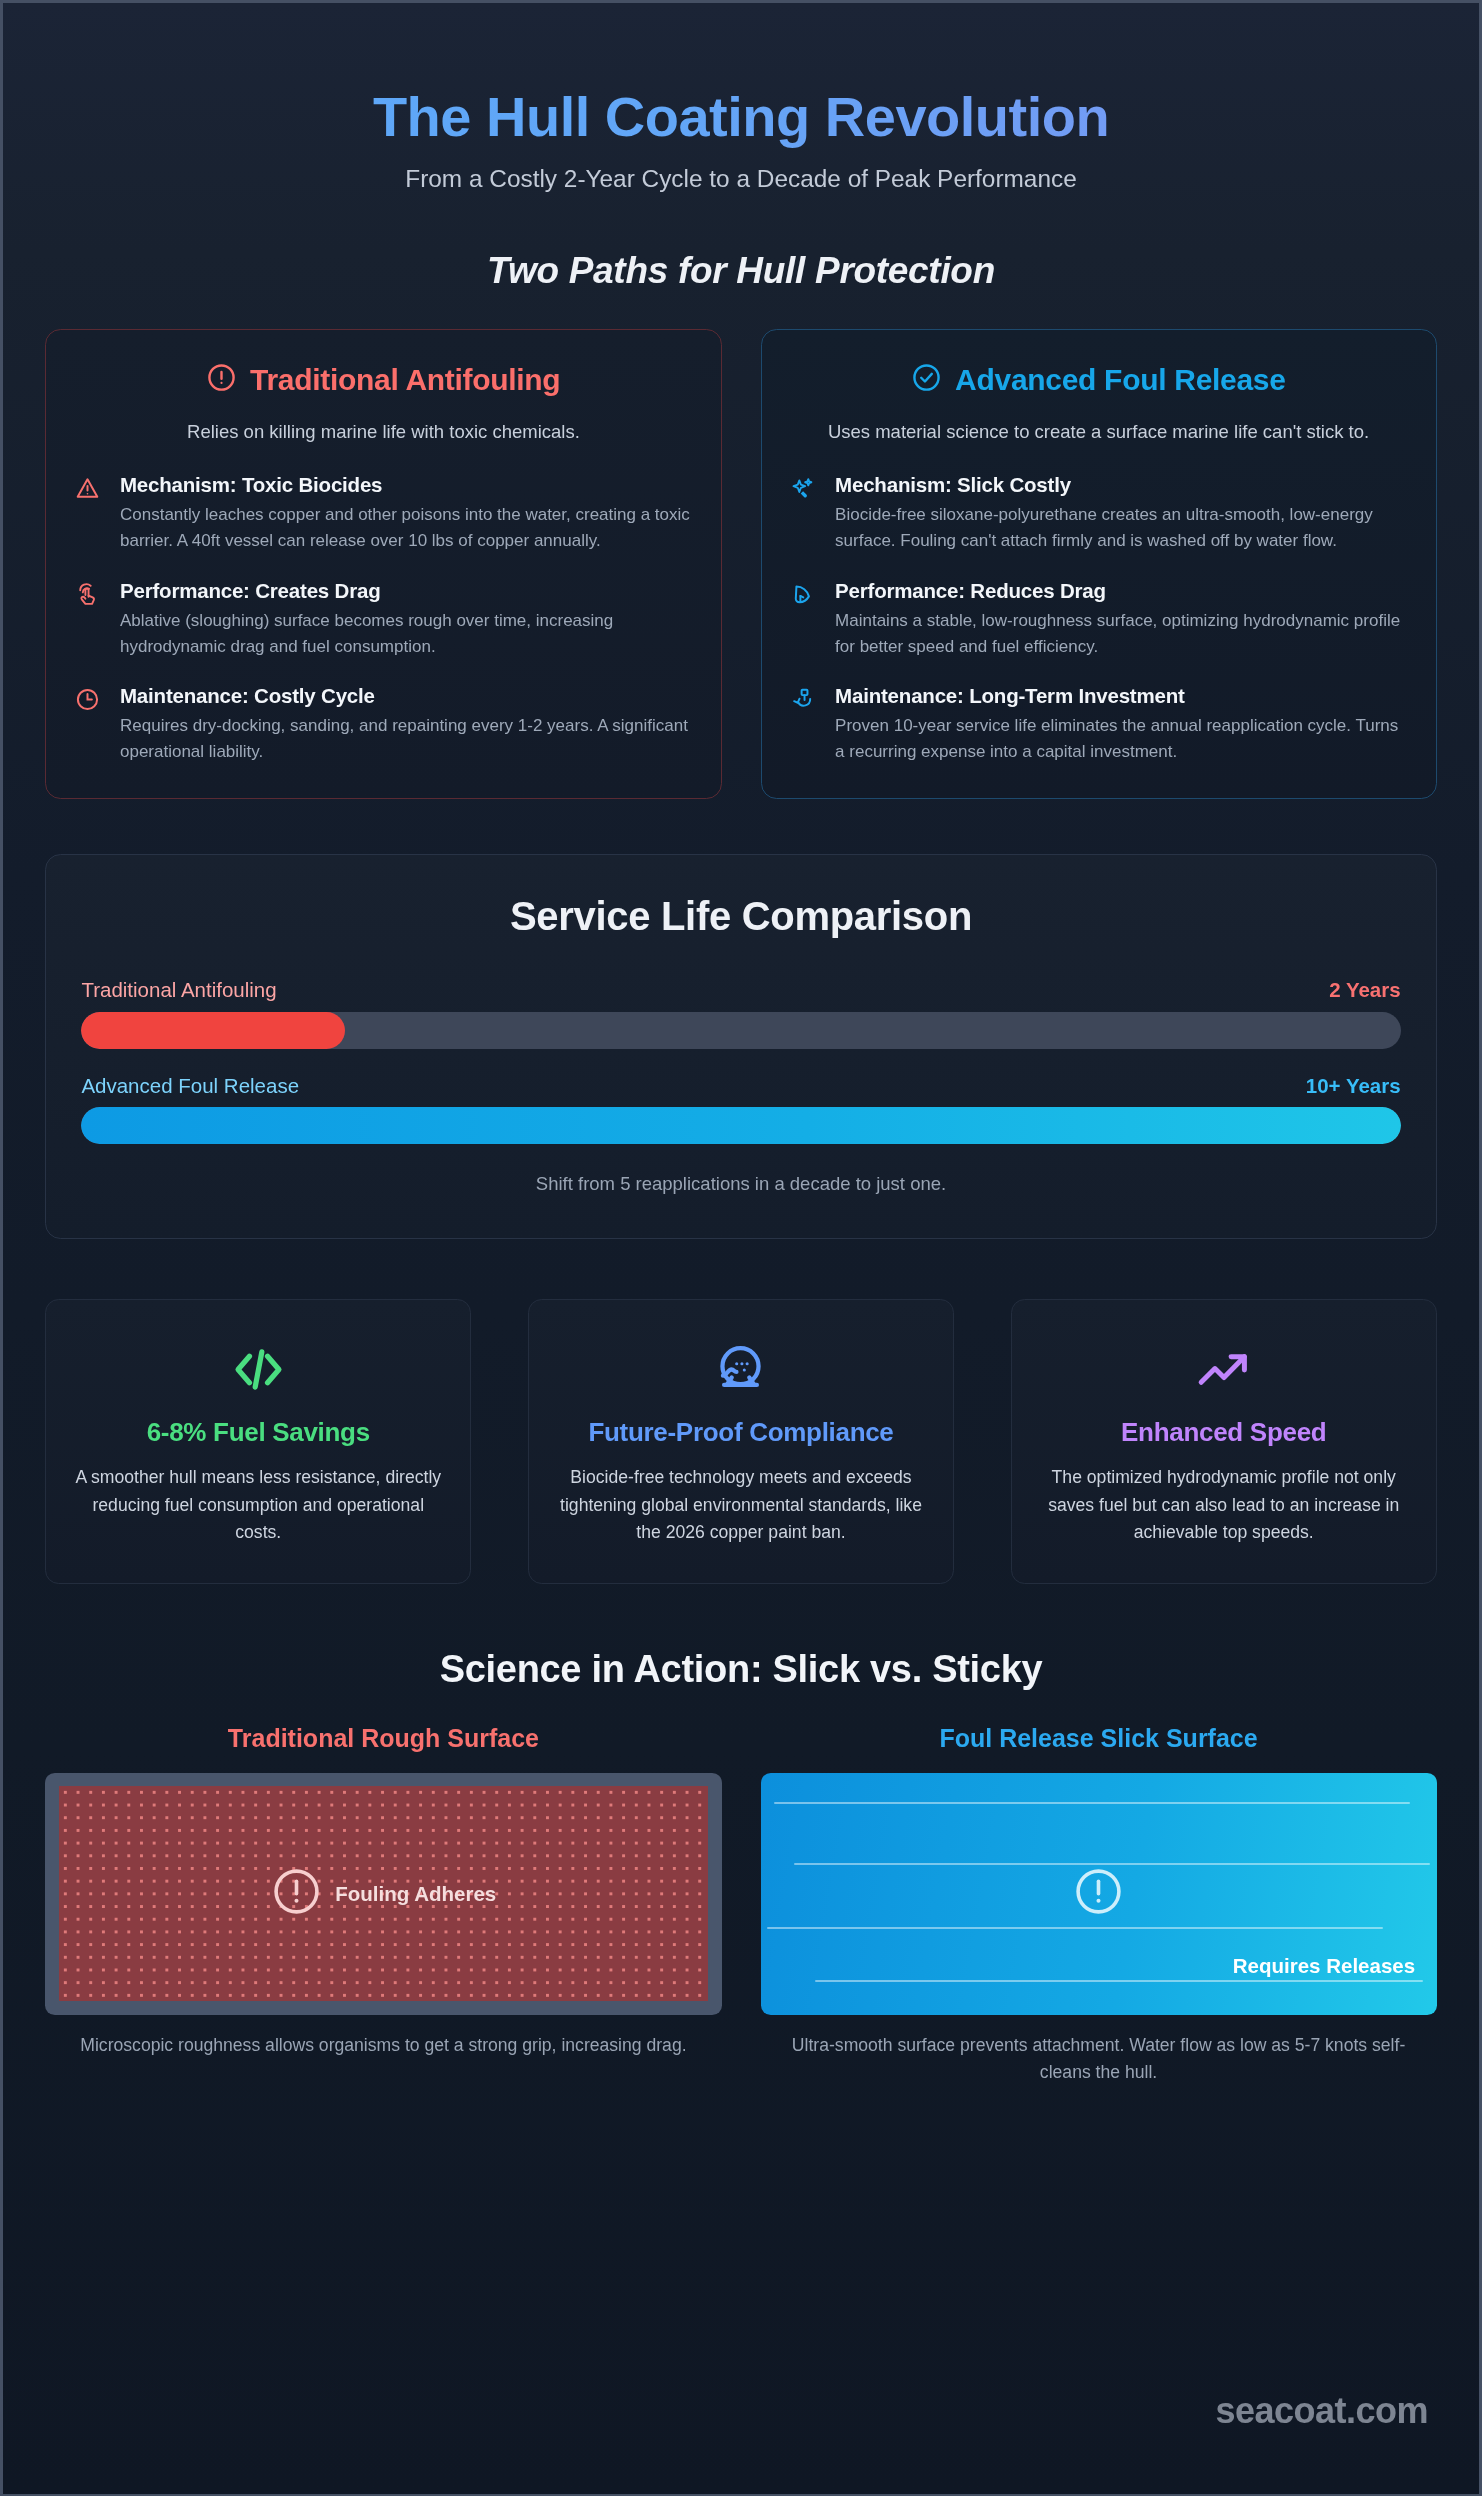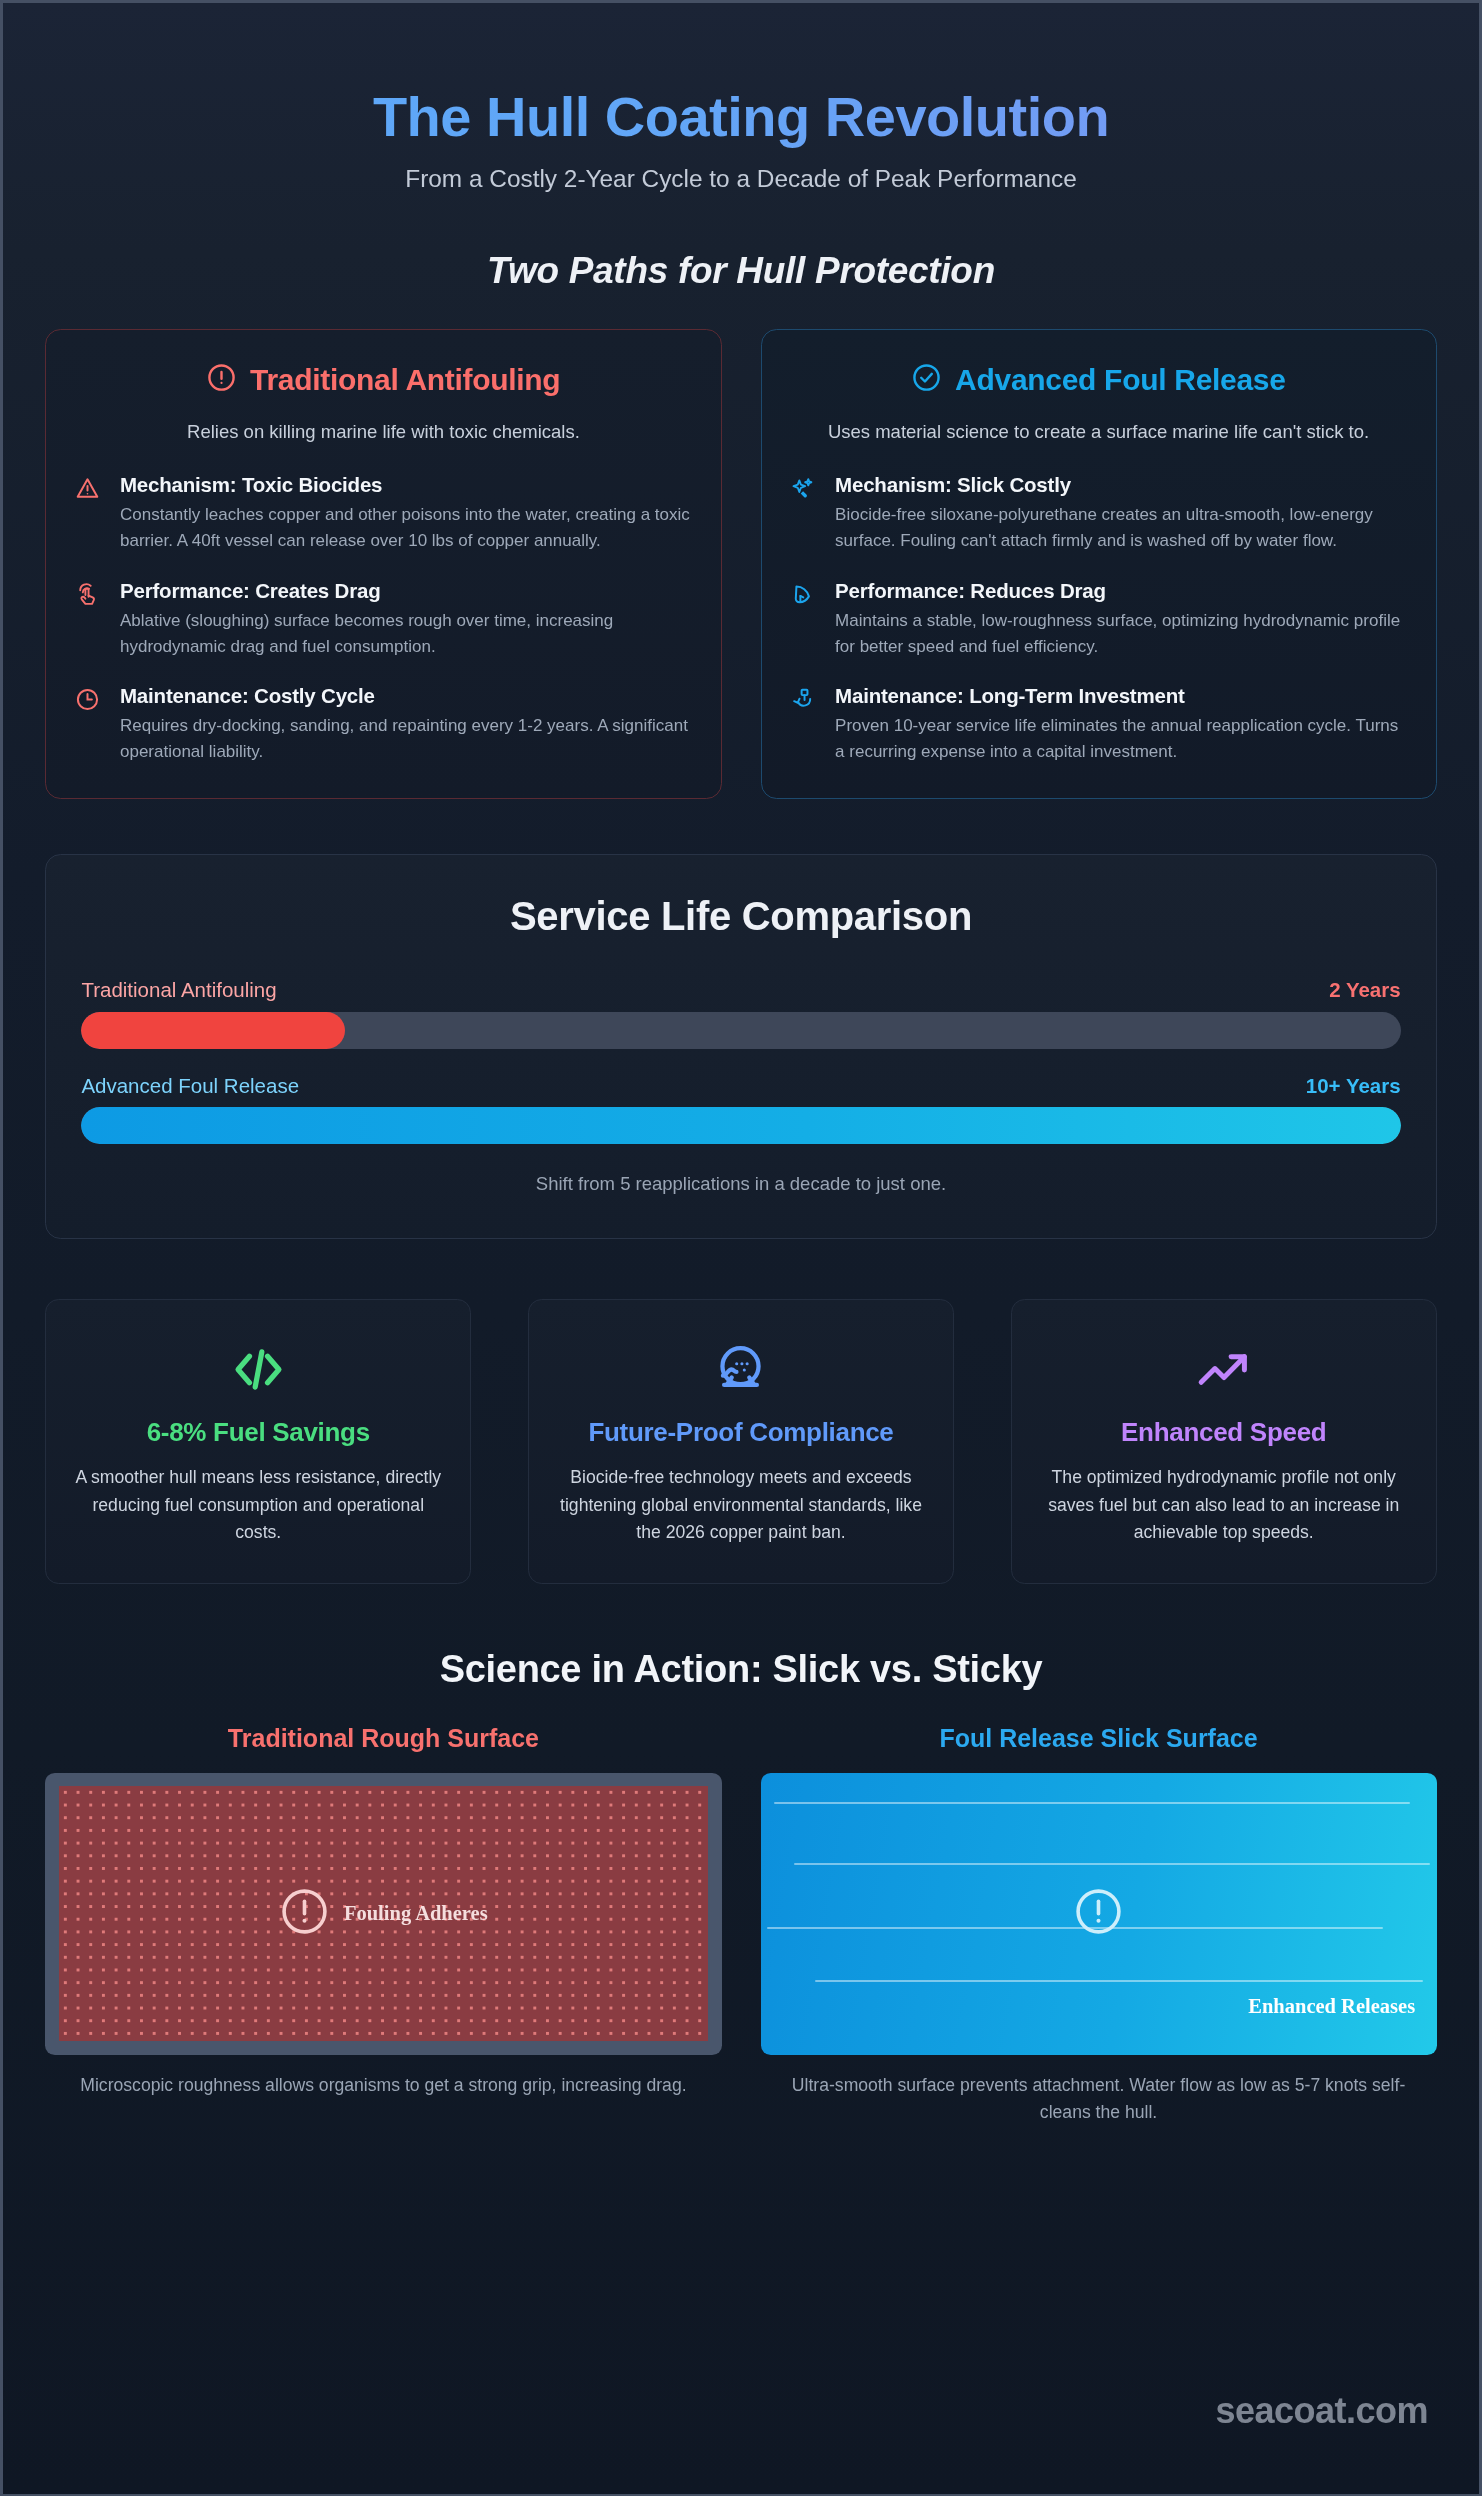--- a/index.html
+++ b/index.html
@@ -199,25 +199,24 @@
     margin-bottom: 33px;
     letter-spacing: -0.3px;
   }
   .sci-grid { display: grid; grid-template-columns: 1fr 1fr; gap: 39px; }
   .sci-col { text-align: center; }
   .sci-col .colhead { font-size: 25px; font-weight: bold; margin-bottom: 19.5px; }
   .sci-col.rough .colhead { color: #f8716e; }
   .sci-col.slick .colhead { color: #2ba9f0; }
 
   .viz {
-    height: 282px;
+    height: 242px;
     border-radius: 9.8px;
     position: relative;
     overflow: hidden;
-    font-family: Liberation Serif, serif;
   }
   .viz.rough {
     background: #49566c;
     padding: 13.7px;
   }
   .viz.rough .texture {
     position: absolute;
     inset: 13.7px;
     background-color: #8a3c42;
     background-image: radial-gradient(#e07a7a 1.6px, transparent 1.8px);
@@ -496,21 +495,21 @@
           <div class="flowline" style="left:8%; right:2%; top:207px;"></div>
           <div class="viz-center">
             <span>
               <svg width="51" height="51" viewBox="0 0 24 24" fill="none" stroke="#cdeefb" stroke-width="1.7" stroke-linecap="round">
                 <circle cx="12" cy="12" r="9.6"></circle>
                   <line x1="12" y1="7.2" x2="12" y2="13"></line>
                   <circle cx="12" cy="16.4" r="0.95" fill="#cdeefb" stroke="none"></circle>
               </svg>
             </span>
           </div>
-          <div class="corner-label">Enhanced Releases</div>
+          <div class="corner-label">Requires Releases</div>
         </div>
         <div class="sci-caption">Ultra-smooth surface prevents attachment. Water flow as low as 5-7 knots self-cleans the hull.</div>
       </div>
     </div>
   </div>
 
   <div class="watermark">seacoat.com</div>
 </div>
 
 

